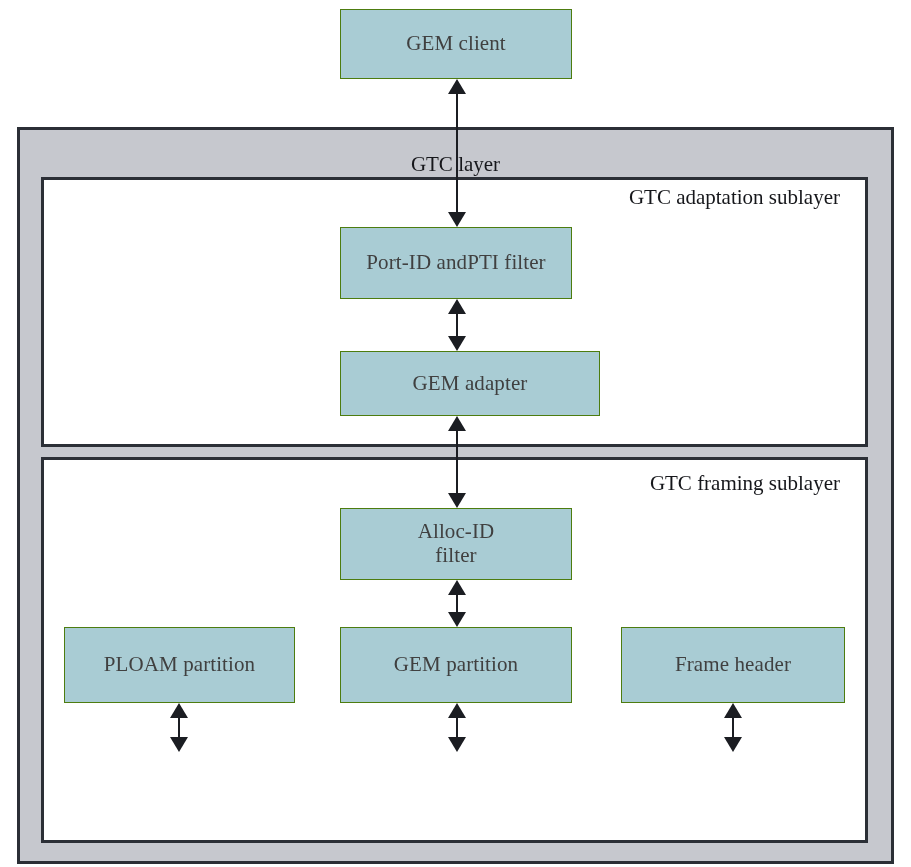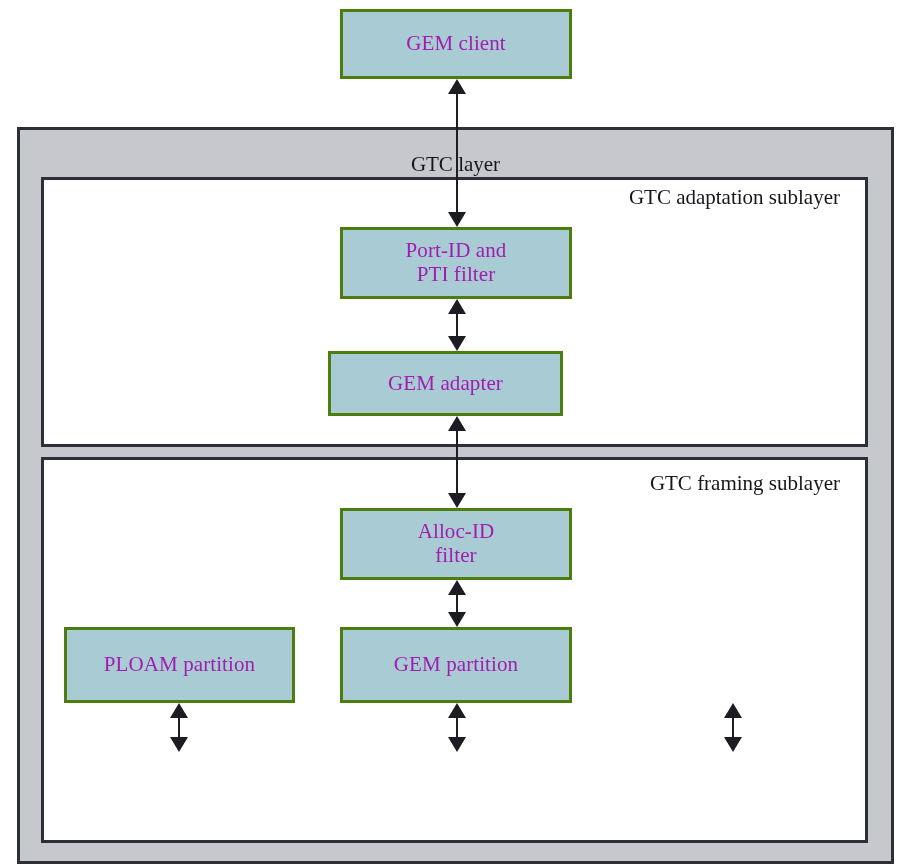--- a/index.html
+++ b/index.html
@@ -17,26 +17,26 @@
     background: #ffffff;
     overflow: hidden;
   }
 
   
   .abs { position: absolute; box-sizing: border-box; }
 
   
   .node {
     background: #a9ccd4;
-    border: 3px solid #4d7c0f;
+    border: 1px solid #4d7c0f;
     display: flex;
     align-items: center;
     justify-content: center;
     text-align: center;
-    color: #a21caf;
+    color: #404040;
     font-size: 21px;
     line-height: 1.14;
     letter-spacing: .1px;
     z-index: 6;
   }
   .node .l2 { display: block; }
 
   
   .layer-box {
     background: #c6c8ce;
@@ -97,32 +97,32 @@
   </div>
 
   <div class="abs layer-box" style="left:17px; top:127px; width:877px; height:737px;"></div>
 
   <div class="abs caption center" style="left:17px; top:154px; width:877px;">GTC layer</div>
 
   <div class="abs sublayer-box" style="left:41px; top:177px; width:827px; height:270px;"></div>
 
   <div class="abs caption right" style="left:41px; top:187px; width:799px;">GTC adaptation sublayer</div>
 
-  <div class="abs node" style="left:340px; top:227px; width:232px; height:72px; flex-direction:column;">
+  <div class="abs node" style="left:340px; top:227px; width:232px; height:72px; flex-direction:row;">
     <span class="l2">Port-ID and</span>
     <span class="l2">PTI filter</span>
   </div>
 
   <div class="abs arrow" style="left:448px; top:299px; width:18px; height:52px;">
     <div class="shaft" style="top:8px; bottom:8px;"></div>
     <div class="head up"></div>
     <div class="head down"></div>
   </div>
 
-  <div class="abs node" style="left:328px; top:351px; width:235px; height:65px;">
+  <div class="abs node" style="left:340px; top:351px; width:260px; height:65px;">
     <span>GEM adapter</span>
   </div>
 
   <div class="abs arrow" style="left:448px; top:416px; width:18px; height:92px;">
     <div class="shaft" style="top:8px; bottom:8px;"></div>
     <div class="head up"></div>
     <div class="head down"></div>
   </div>
 
   <div class="abs sublayer-box" style="left:41px; top:457px; width:827px; height:386px;"></div>
@@ -141,20 +141,23 @@
   </div>
 
   <div class="abs node" style="left:64px; top:627px; width:231px; height:76px;">
     <span>PLOAM partition</span>
   </div>
 
   <div class="abs node" style="left:340px; top:627px; width:232px; height:76px;">
     <span>GEM partition</span>
   </div>
 
+  <div class="abs node" style="left:621px; top:627px; width:224px; height:76px;">
+    <span>Frame header</span>
+  </div>
 
   <div class="abs arrow" style="left:170px; top:703px; width:18px; height:49px;">
     <div class="shaft" style="top:8px; bottom:8px;"></div>
     <div class="head up"></div>
     <div class="head down"></div>
   </div>
 
   <div class="abs arrow" style="left:448px; top:703px; width:18px; height:49px;">
     <div class="shaft" style="top:8px; bottom:8px;"></div>
     <div class="head up"></div>

